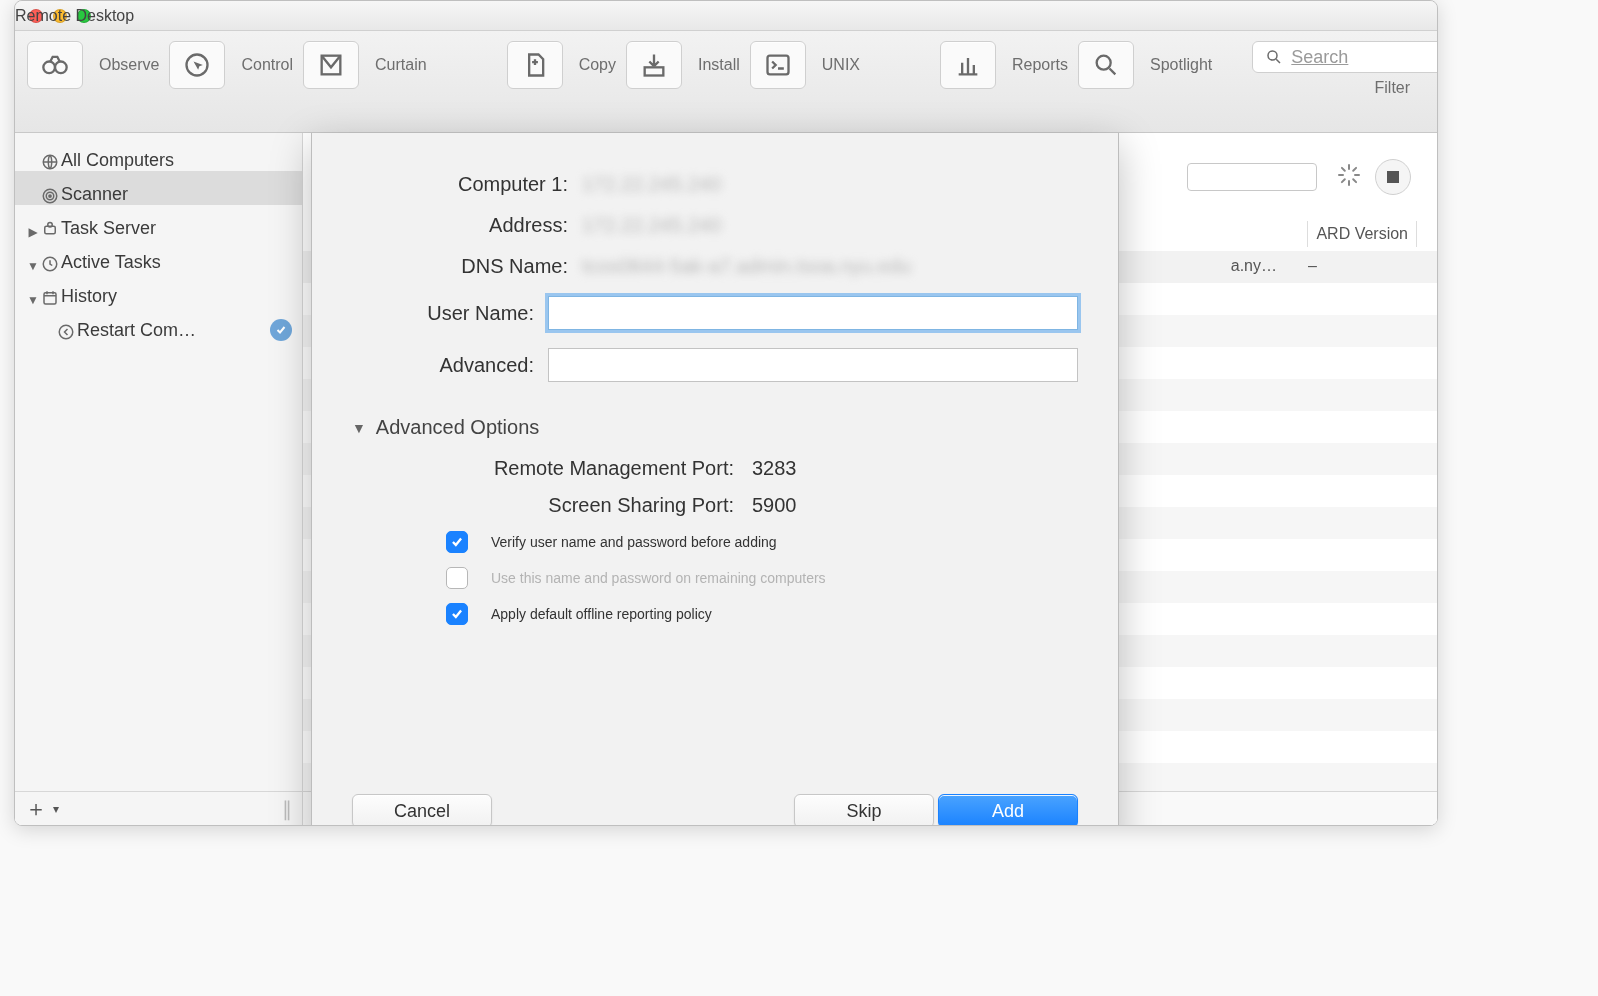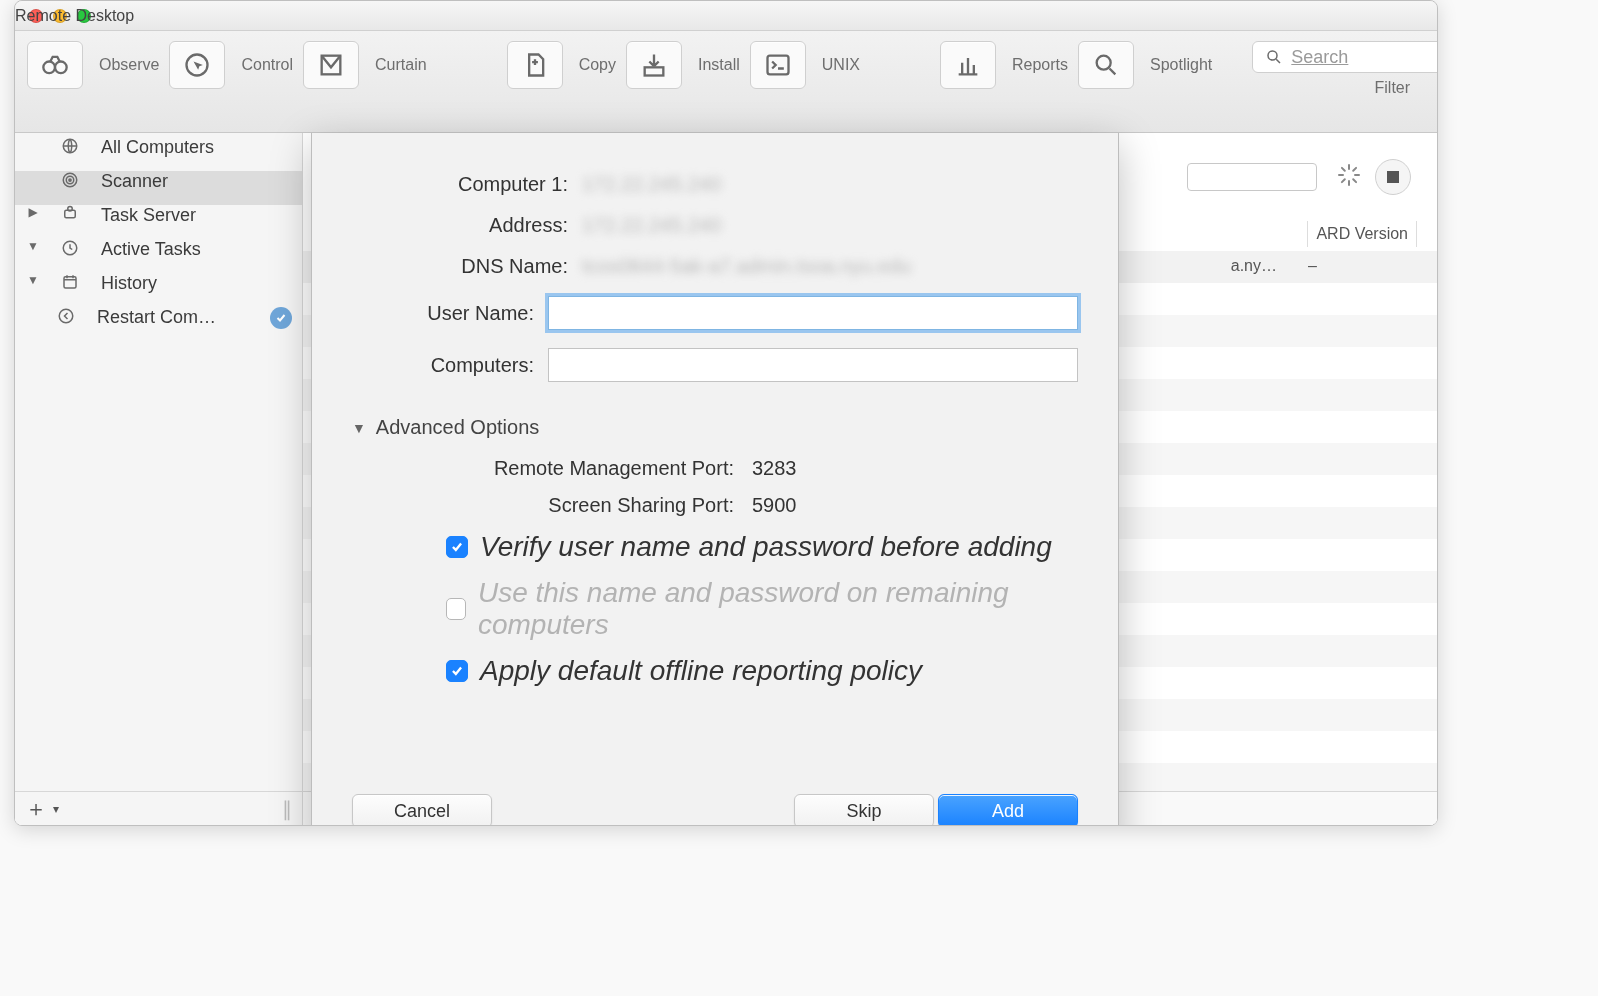--- a/index.html
+++ b/index.html
@@ -81,21 +81,21 @@
   }
   .sidebar {
     width:288px;
     background:#f5f5f5;
     border-right:1px solid #d7d7d7;
     display:flex; flex-direction:column;
     position:relative;
   }
   .sb-list { flex:1; overflow:hidden; padding-top:4px; }
   .sb-row {
-    display:flex; align-items:flex-start; gap:20px;
+    display:flex; align-items:flex-end; gap:0;
     height:34px; padding:0 10px 0 12px;
     font-size:18px; color:#3b3b3b;
   }
   .sb-row.sel { background:#dcdcdc; }
   .sb-row .disclosure { width:12px; display:inline-flex; justify-content:center; color:#6a6a6a; font-size:12px; }
   .sb-row .iconslot { width:22px; display:inline-flex; justify-content:center; }
   .sb-row.child { padding-left:40px; }
   .sb-row .truncate { white-space:nowrap; overflow:hidden; text-overflow:ellipsis; flex:1; }
   .sb-bottom {
     height:34px; border-top:1px solid #d7d7d7;
@@ -167,21 +167,21 @@
   .text-input.focused {
     outline: 3px solid #9ac6ef;
     border-color:#7fb5e3;
   }
   .adv-header {
     display:flex; align-items:center; gap:10px; margin:34px 0 18px 0;
     font-size:20px; color:#444;
   }
   .adv-row { display:flex; align-items:center; margin-bottom:14px; font-size:20px; }
   .adv-row .alab { width:400px; text-align:right; padding-right:18px; }
-  .check-row { display:flex; align-items:center; gap:12px; margin:14px 0 14px 94px; font-size:28px;font-style:italic; }
+  .check-row { display:flex; align-items:center; gap:23px; margin:14px 0 14px 94px; font-size:14px; }
   .check-row.disabled { color:#b3b3b3; }
   .chk {
     width:22px; height:22px; border-radius:5px; border:1px solid #b7b7b7;
     background:#fff; display:inline-flex; align-items:center; justify-content:center;
   }
   .chk.checked { background:#1a82ff; border-color:#1a82ff; }
   .chk.checked svg { display:block; }
   .chk svg { display:none; }
 
   .sheet-buttons {
@@ -444,21 +444,21 @@
         <div class="lab">DNS Name:</div>
         <div class="val blurred">tcos0844-5ak-a7.admin.tsoa.nyu.edu</div>
       </div>
       <div class="form-row">
         <div class="lab">User Name:</div>
         <div class="val">
           <input class="text-input focused" type="text" value="" style="">
         </div>
       </div>
       <div class="form-row">
-        <div class="lab">Computers:</div>
+        <div class="lab">Advanced:</div>
         <div class="val">
           <input class="text-input" type="password" value="" style="">
         </div>
       </div>
 
       <div class="adv-header">
         <span style="font-size:14px;color:#666;">▼</span>
         <span>Advanced Options</span>
       </div>
 

